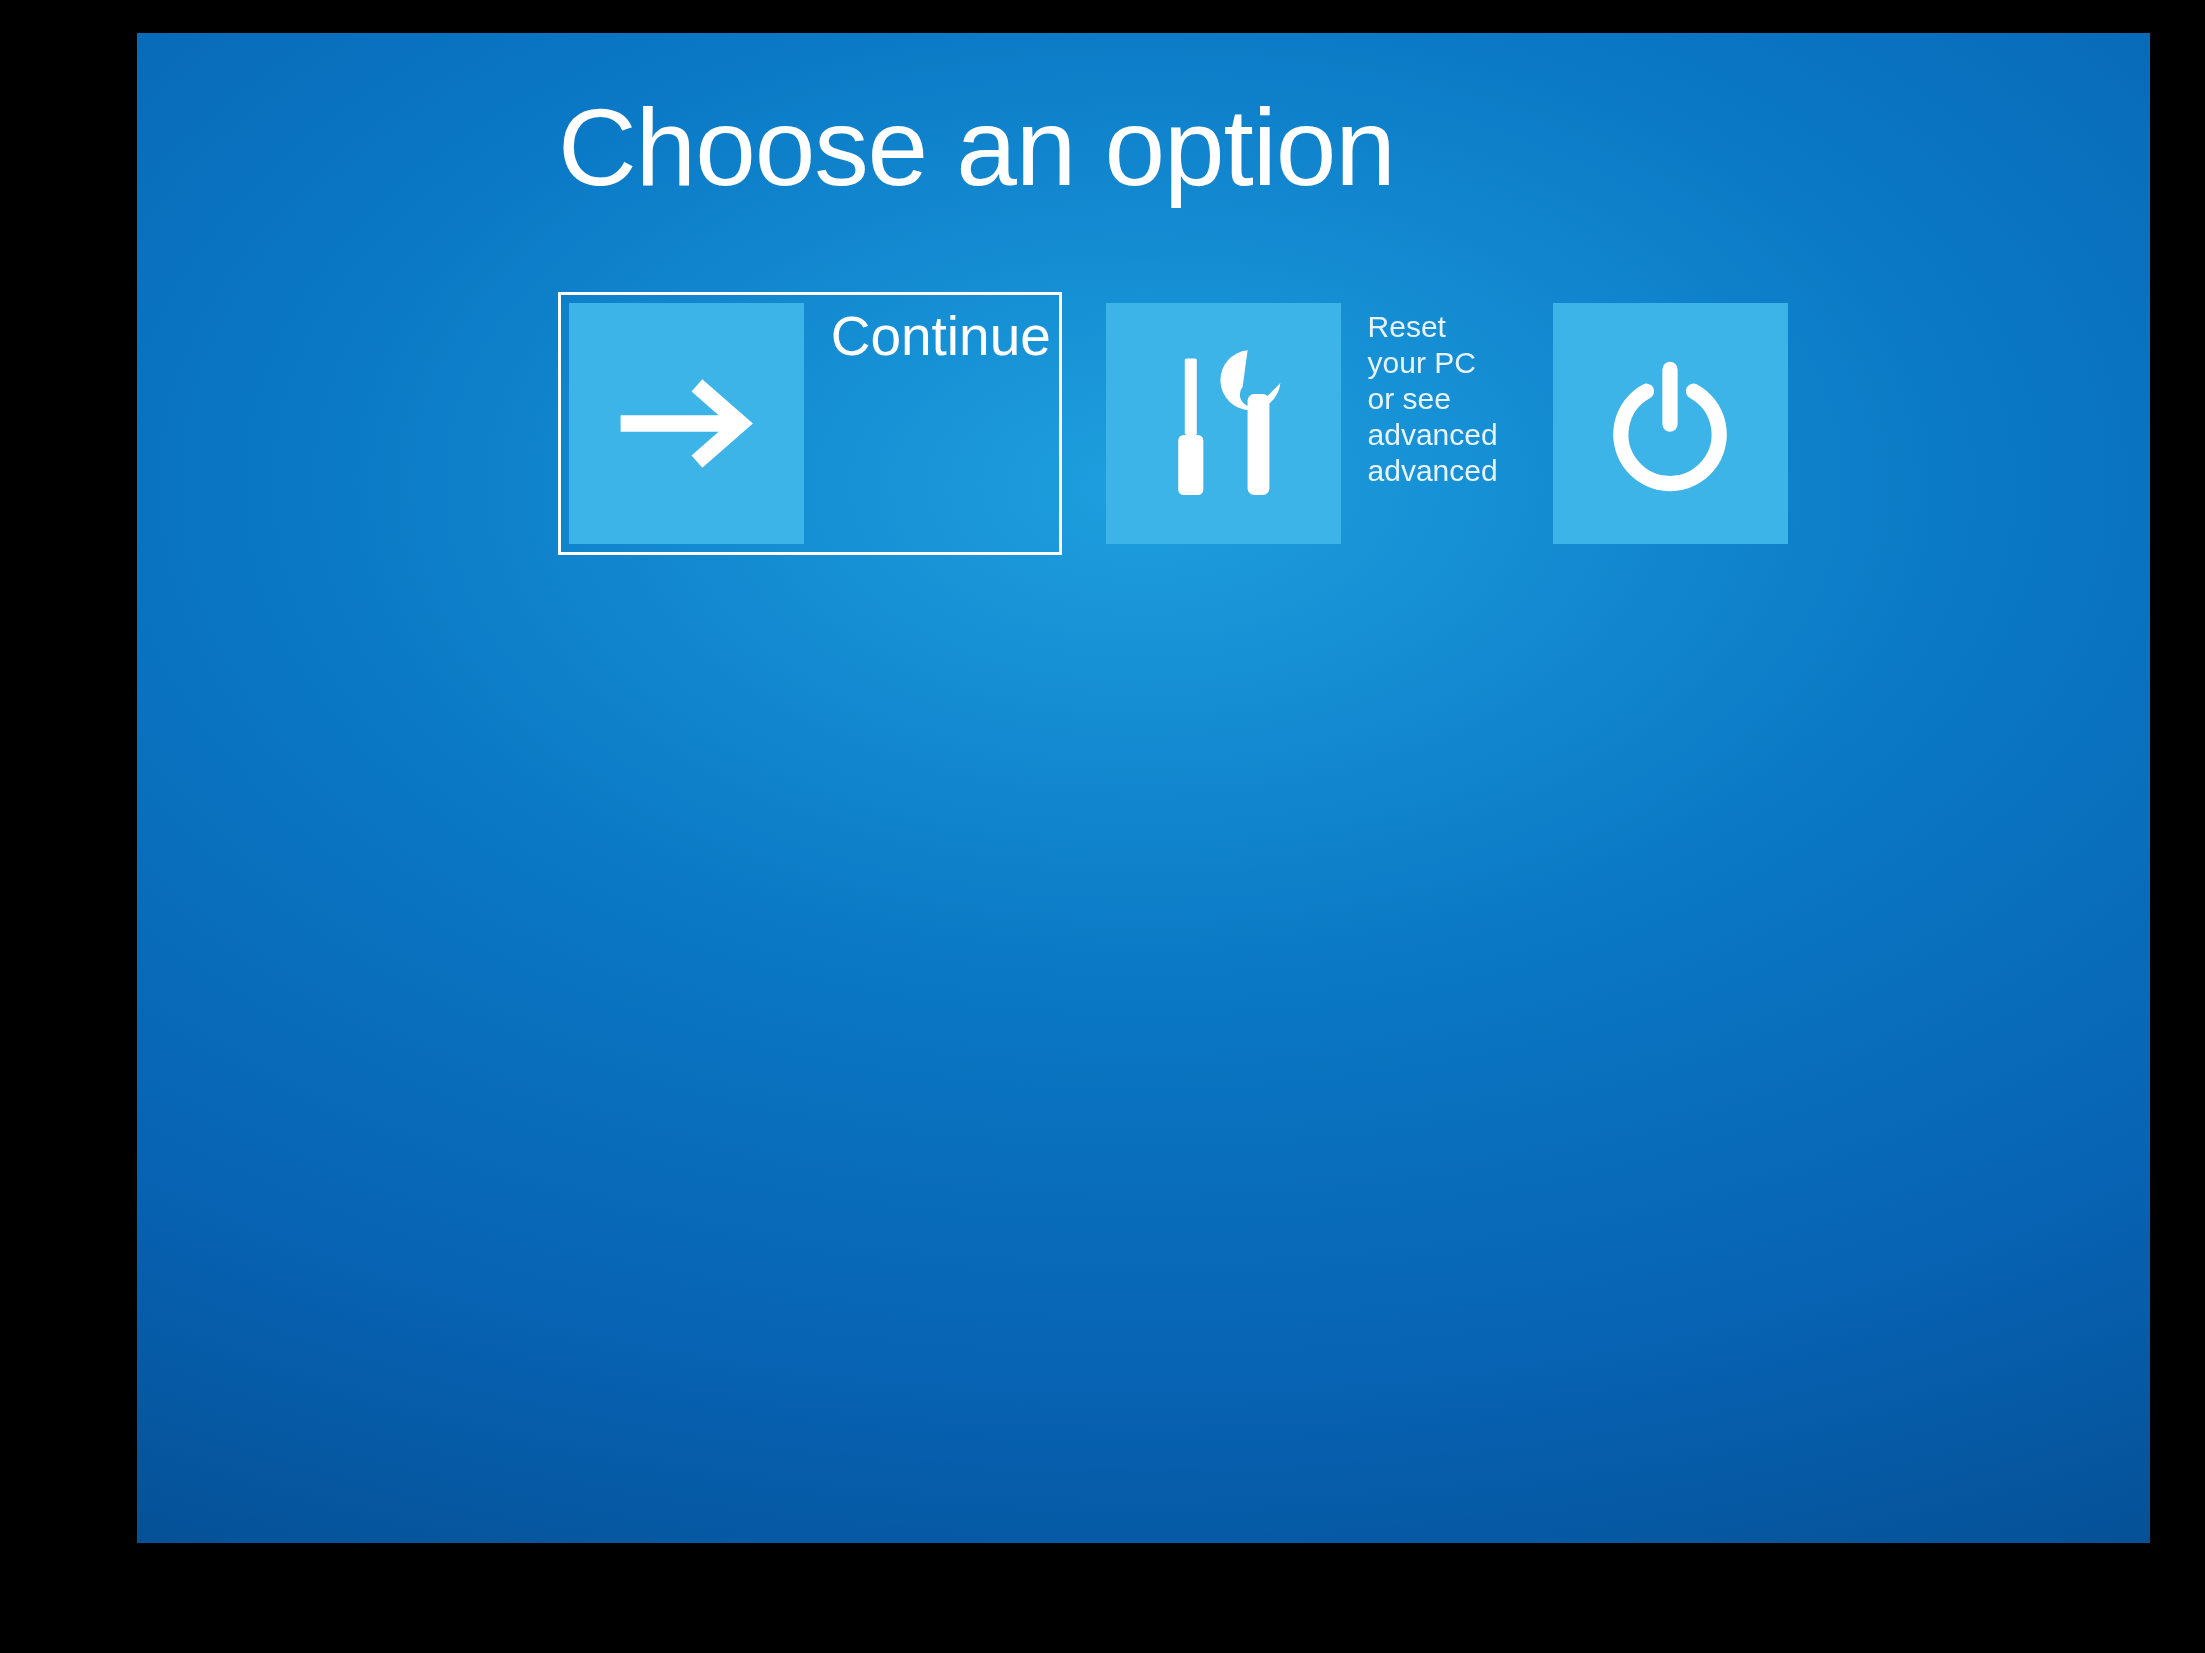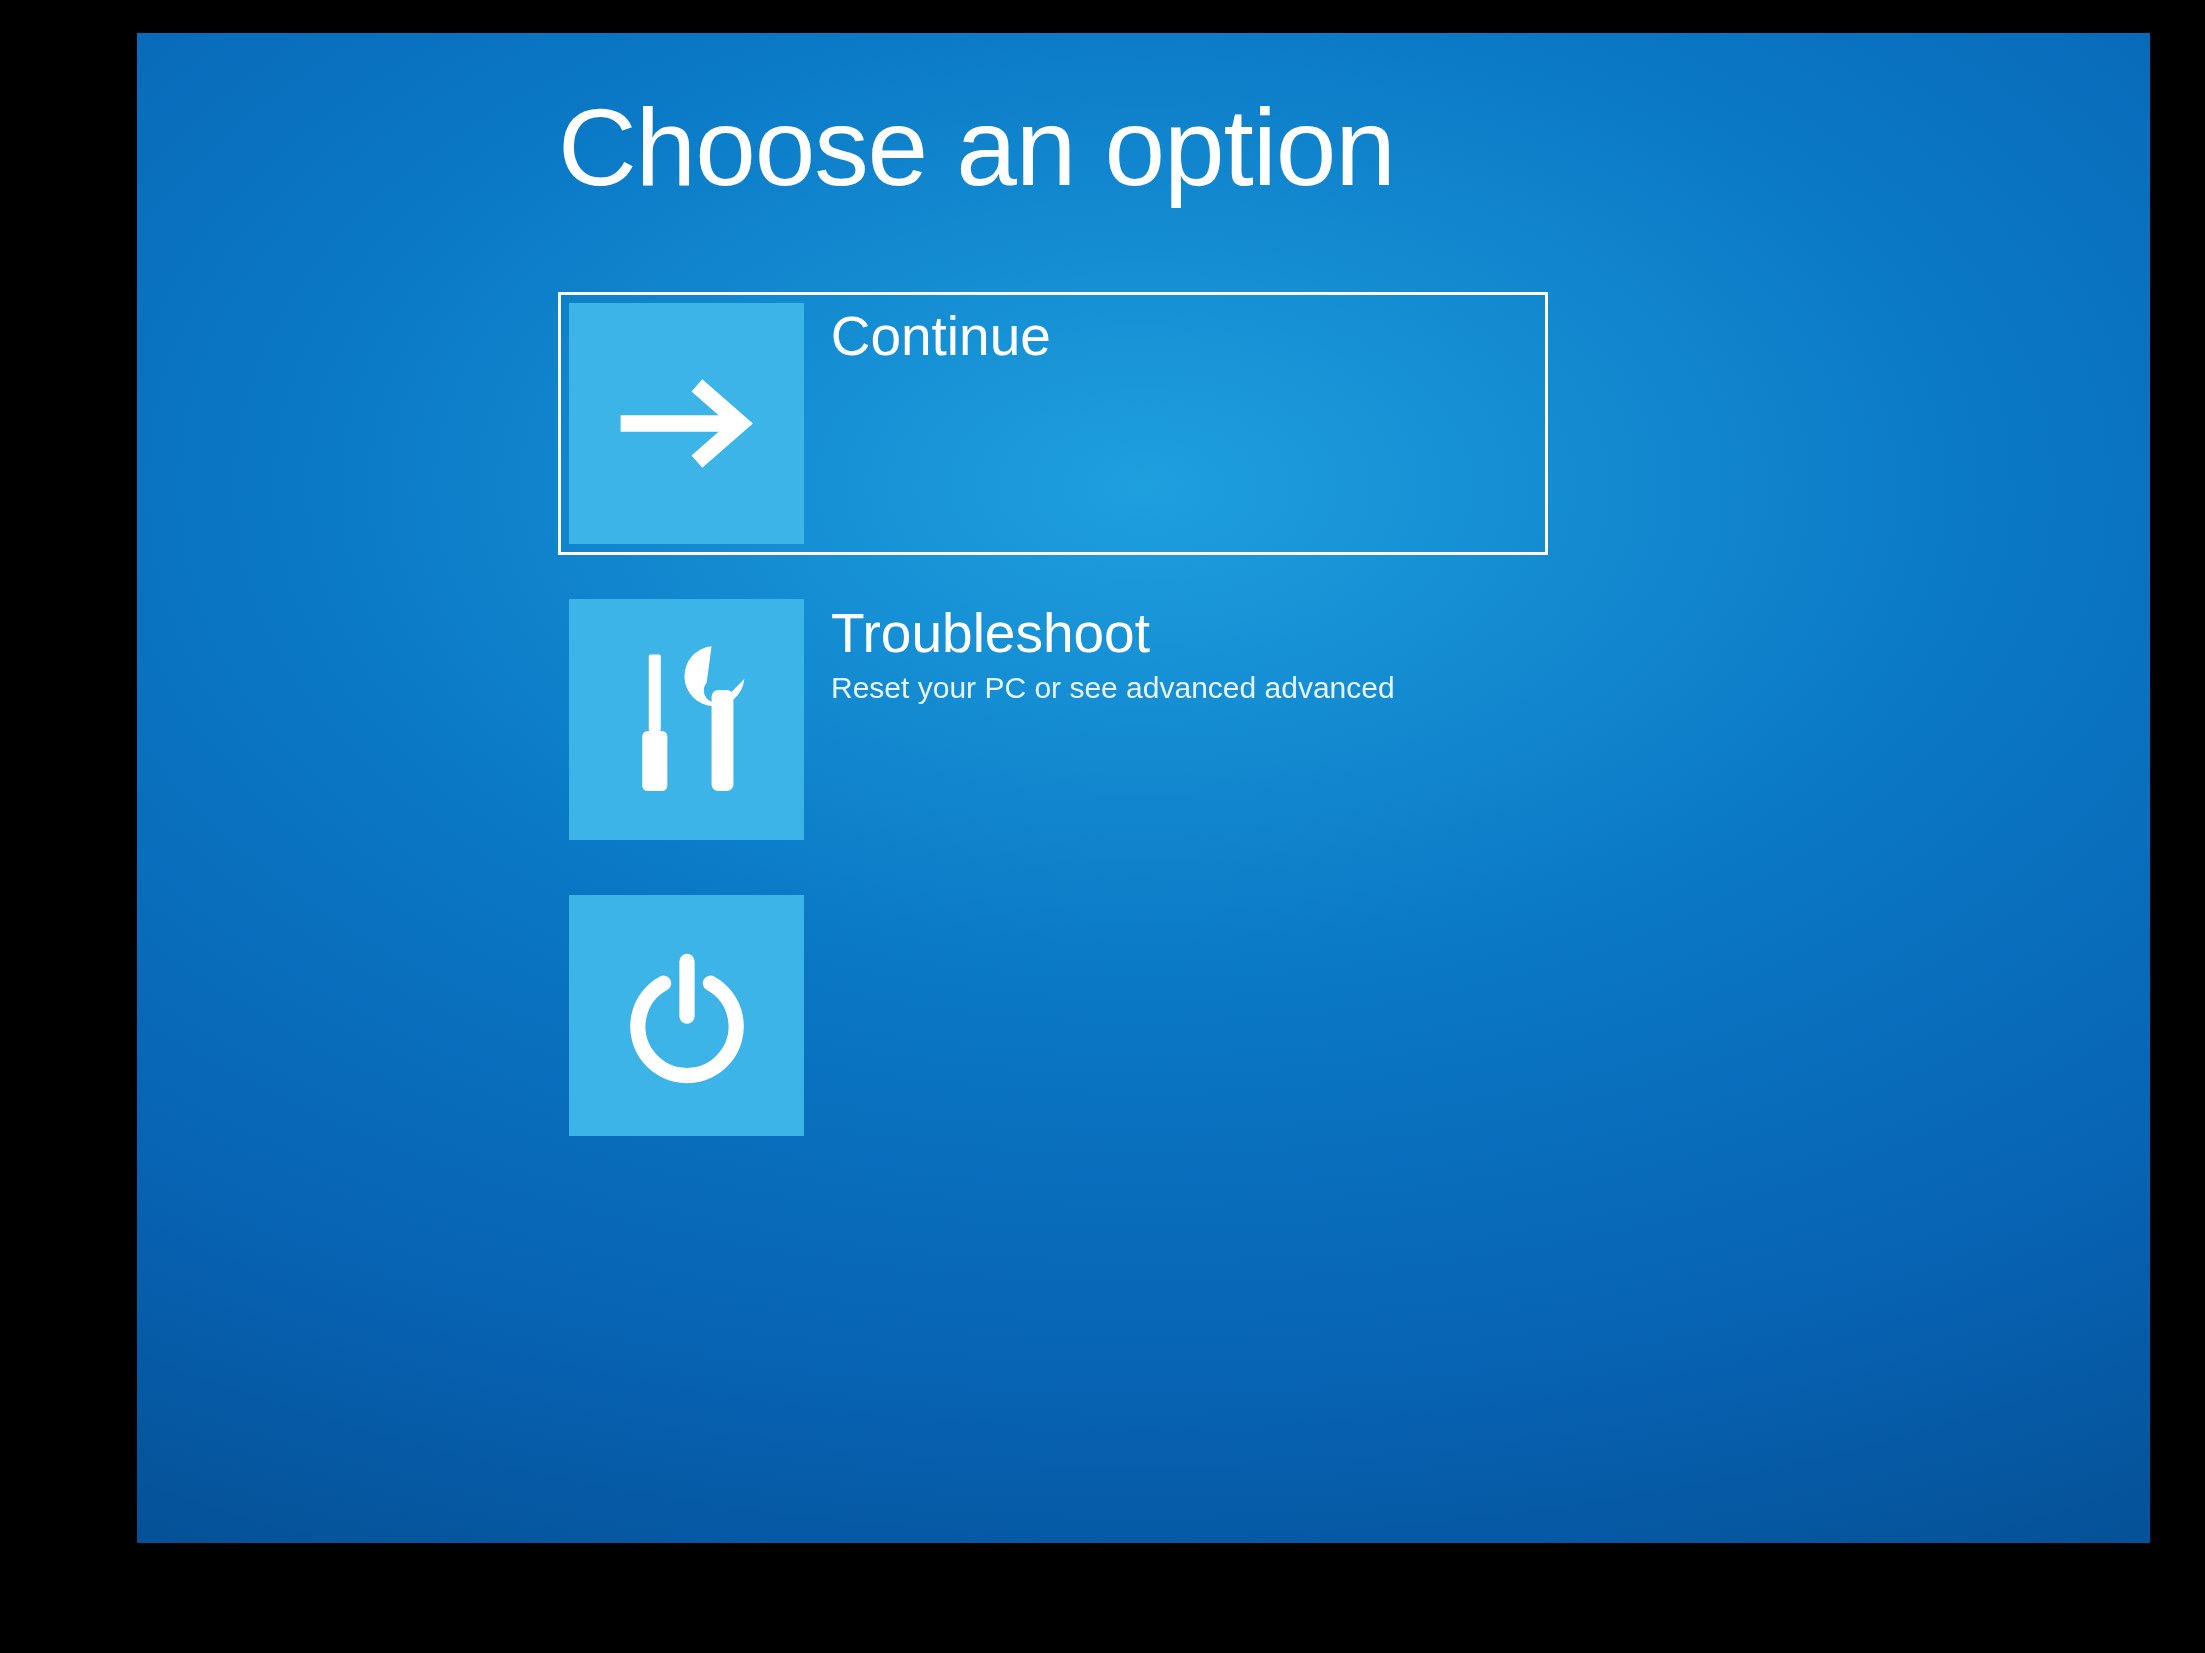--- a/index.html
+++ b/index.html
@@ -41,21 +41,21 @@
       width: 1313px;
     }
     .title {
       font-size: 109px;
       font-weight: 200;
       letter-spacing: -1.1px;
       margin-bottom: 82px;
     }
     .options {
       display: flex;
-      flex-direction: column;
+      flex-direction: row;
       gap: 33px;
     }
     .option {
       width: 990px;
       height: 263px;
       display: flex;
       align-items: stretch;
       padding: 11px;
       cursor: pointer;
     }
@@ -135,21 +135,20 @@
                              l-38 38
                              a22 22 0 0 1 -31 -31
                              z"></path>
                     <rect x="55" y="95" width="40" height="185" rx="12"></rect>
                   </g>
                 </g>
               </svg>
             </span>
           </div>
           <div class="label-block">
-            <div class="opt-title">Troubleshoot</div>
             <div class="opt-desc">Reset your PC or see advanced advanced</div>
           </div>
         </div>
 
         <div class="option">
           <div class="tile">
             <span>
               <svg width="142" height="142" viewBox="0 0 260 260">
                 <g fill="none" stroke="#ffffff" stroke-width="28" stroke-linecap="round">
                   <path d="M 87 70 A 90 90 0 1 0 173 70"></path>

